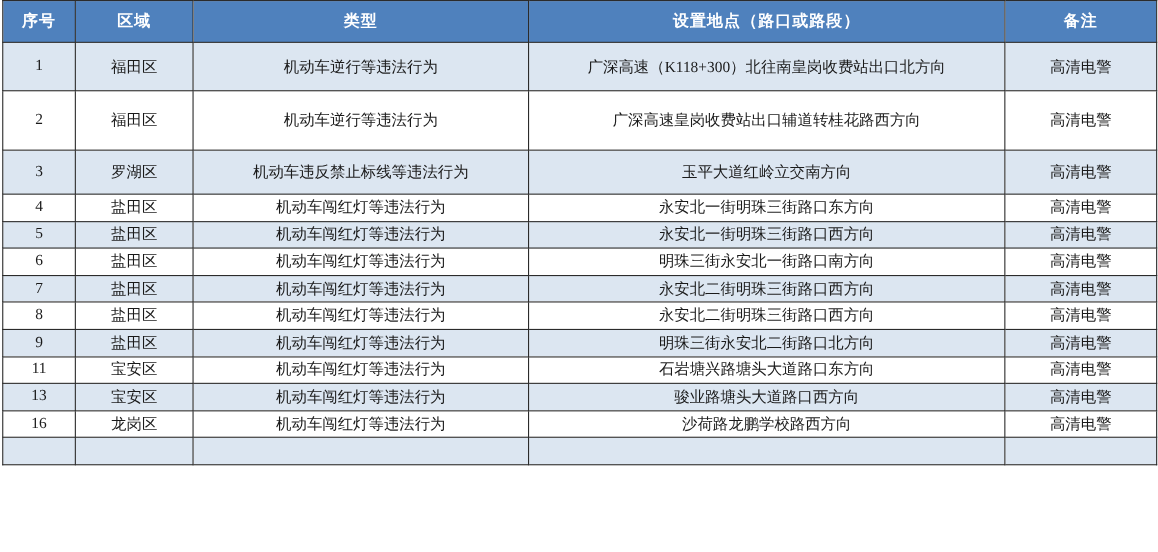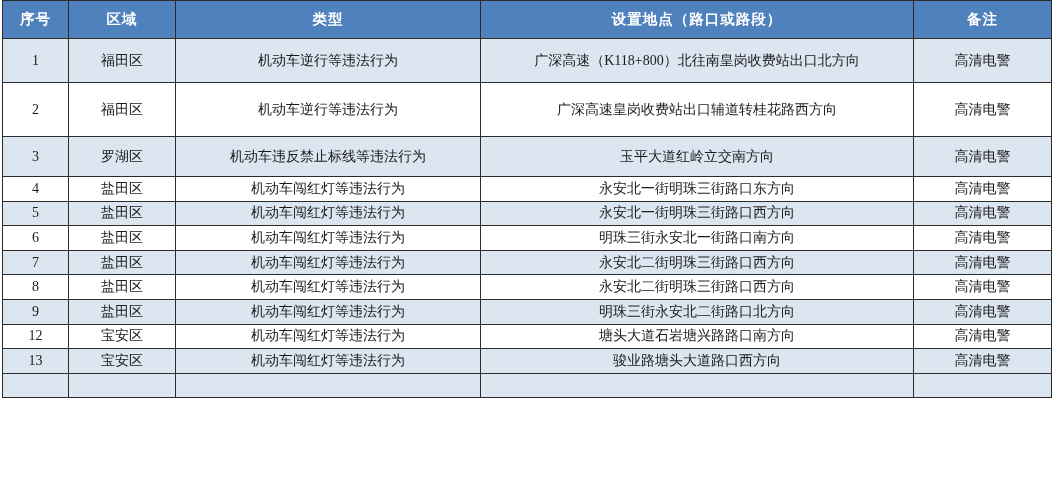--- a/index.html
+++ b/index.html
@@ -77,21 +77,21 @@
         <th>类型</th>
         <th>设置地点（路口或路段）</th>
         <th>备注</th>
       </tr>
     </thead>
     <tbody class="main">
         <tr>
     <td>1</td>
     <td>福田区</td>
     <td>机动车逆行等违法行为</td>
-    <td>广深高速（K118+800）北往南皇岗收费站出口北方向</td>
+    <td>广深高速（K118+300）北往南皇岗收费站出口北方向</td>
     <td>高清电警</td>
   </tr>
         <tr>
     <td>2</td>
     <td>福田区</td>
     <td>机动车逆行等违法行为</td>
     <td>广深高速皇岗收费站出口辅道转桂花路西方向</td>
     <td>高清电警</td>
   </tr>
         <tr>
@@ -137,31 +137,38 @@
     <td>高清电警</td>
   </tr>
         <tr>
     <td>9</td>
     <td>盐田区</td>
     <td>机动车闯红灯等违法行为</td>
     <td>明珠三街永安北二街路口北方向</td>
     <td>高清电警</td>
   </tr>
         <tr>
-    <td>12</td>
+    <td>11</td>
     <td>宝安区</td>
     <td>机动车闯红灯等违法行为</td>
-    <td>塘头大道石岩塘兴路路口南方向</td>
+    <td>石岩塘兴路塘头大道路口东方向</td>
     <td>高清电警</td>
   </tr>
         <tr>
     <td>13</td>
     <td>宝安区</td>
     <td>机动车闯红灯等违法行为</td>
     <td>骏业路塘头大道路口西方向</td>
+    <td>高清电警</td>
+  </tr>
+        <tr>
+    <td>16</td>
+    <td>龙岗区</td>
+    <td>机动车闯红灯等违法行为</td>
+    <td>沙荷路龙鹏学校路西方向</td>
     <td>高清电警</td>
   </tr>
       </tbody>
     <tbody class="partial">
       <tr>
         <td></td>
         <td></td>
         <td></td>
         <td></td>
         <td></td>

